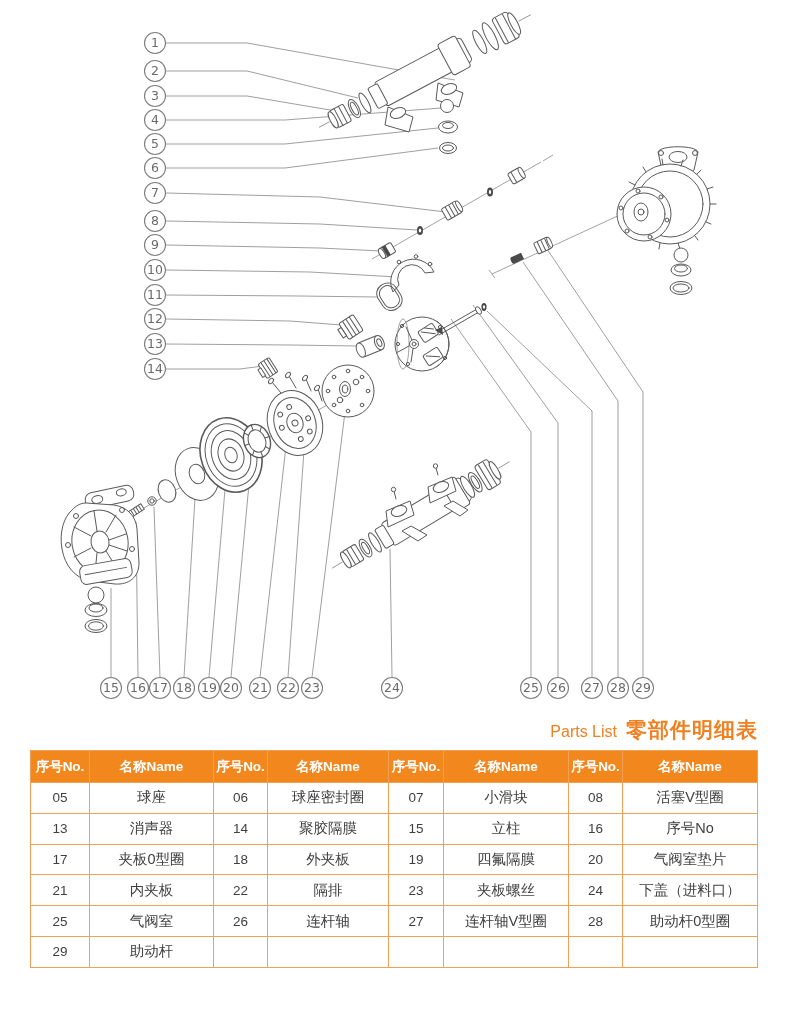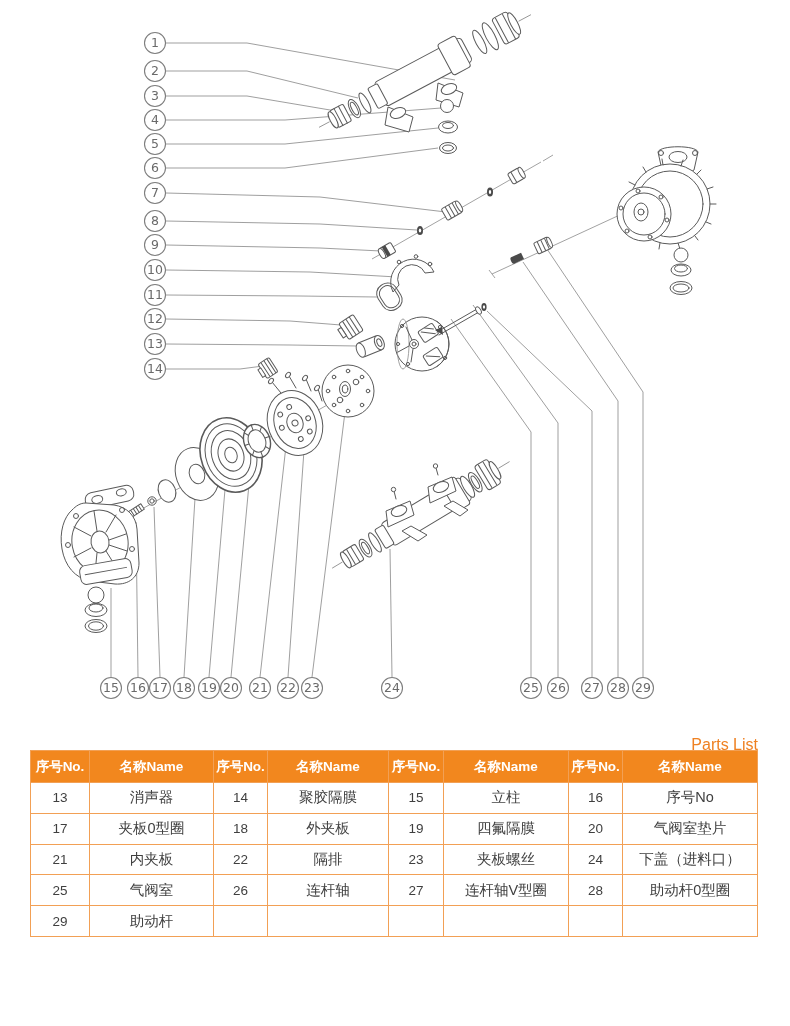--- a/index.html
+++ b/index.html
@@ -8,21 +8,21 @@
   svg{position:absolute;left:0;top:0;}
   
   .ln{fill:none;stroke:#5a5a5a;stroke-width:1;stroke-linejoin:round;stroke-linecap:round}
   .lnw{fill:#fff;stroke:#5a5a5a;stroke-width:1;stroke-linejoin:round}
   .thin{fill:none;stroke:#8a8a8a;stroke-width:0.8}
   .dark{fill:#4a4a4a;stroke:none}
   .leader{fill:none;stroke:#949494;stroke-width:0.9}
   .callout-circle{fill:#fff;stroke:#7e7e7e;stroke-width:1.1}
   .callout-num{fill:#6a6a6a;font:12.5px "DejaVu Sans",sans-serif;text-anchor:middle}
   
-  .list-title{position:absolute;top:736px;right:32px;display:flex;align-items:baseline;gap:9px;}
+  .list-title{position:absolute;top:716px;right:32px;display:flex;align-items:baseline;gap:9px;}
   .t-en{font-size:16px;color:#EF8122;}
   .t-zh{font-size:21px;font-weight:bold;color:#EF8122;letter-spacing:1px;}
   
   .parts-table{position:absolute;left:30px;top:750px;width:727px;border-collapse:collapse;
                table-layout:fixed;}
   .parts-table th{background:#F2871E;color:#fff;font-size:13.5px;font-weight:bold;height:31px;
                   border:1.5px solid #F2A055;padding:0;text-align:center;}
   .parts-table td{height:29.8px;border:1.5px solid #F2A055;text-align:center;color:#3f3f3f;
                   background:#fff;padding:0;}
   td.c-no{font-size:13.5px}
@@ -551,20 +551,21 @@
         </g>
         <g>
           <circle cx="643" cy="688" r="10.5" class="callout-circle"></circle>
           <text x="643" y="692.2" class="callout-num">29</text>
         </g>
       </g>
 </svg>
 
 <div class="list-title">
   <span class="t-en">Parts List</span>
+  <span class="t-zh">零部件明细表</span>
 </div>
 
 <table class="parts-table">
   <colgroup>
     <col style="width:59px">
         <col style="width:124px">
     <col style="width:54px">
         <col style="width:121px">
     <col style="width:55px">
         <col style="width:125px">
@@ -577,20 +578,30 @@
           <th>名称Name</th>
           <th>序号No.</th>
           <th>名称Name</th>
           <th>序号No.</th>
           <th>名称Name</th>
           <th>序号No.</th>
           <th>名称Name</th>
         </tr>
   </thead>
   <tbody id="table-body">
+        <tr>
+          <td class="c-no">05</td>
+          <td class="c-name">球座</td>
+          <td class="c-no">06</td>
+          <td class="c-name">球座密封圈</td>
+          <td class="c-no">07</td>
+          <td class="c-name">小滑块</td>
+          <td class="c-no">08</td>
+          <td class="c-name">活塞V型圈</td>
+        </tr>
         <tr>
           <td class="c-no">13</td>
           <td class="c-name">消声器</td>
           <td class="c-no">14</td>
           <td class="c-name">聚胶隔膜</td>
           <td class="c-no">15</td>
           <td class="c-name">立柱</td>
           <td class="c-no">16</td>
           <td class="c-name">序号No</td>
         </tr>

